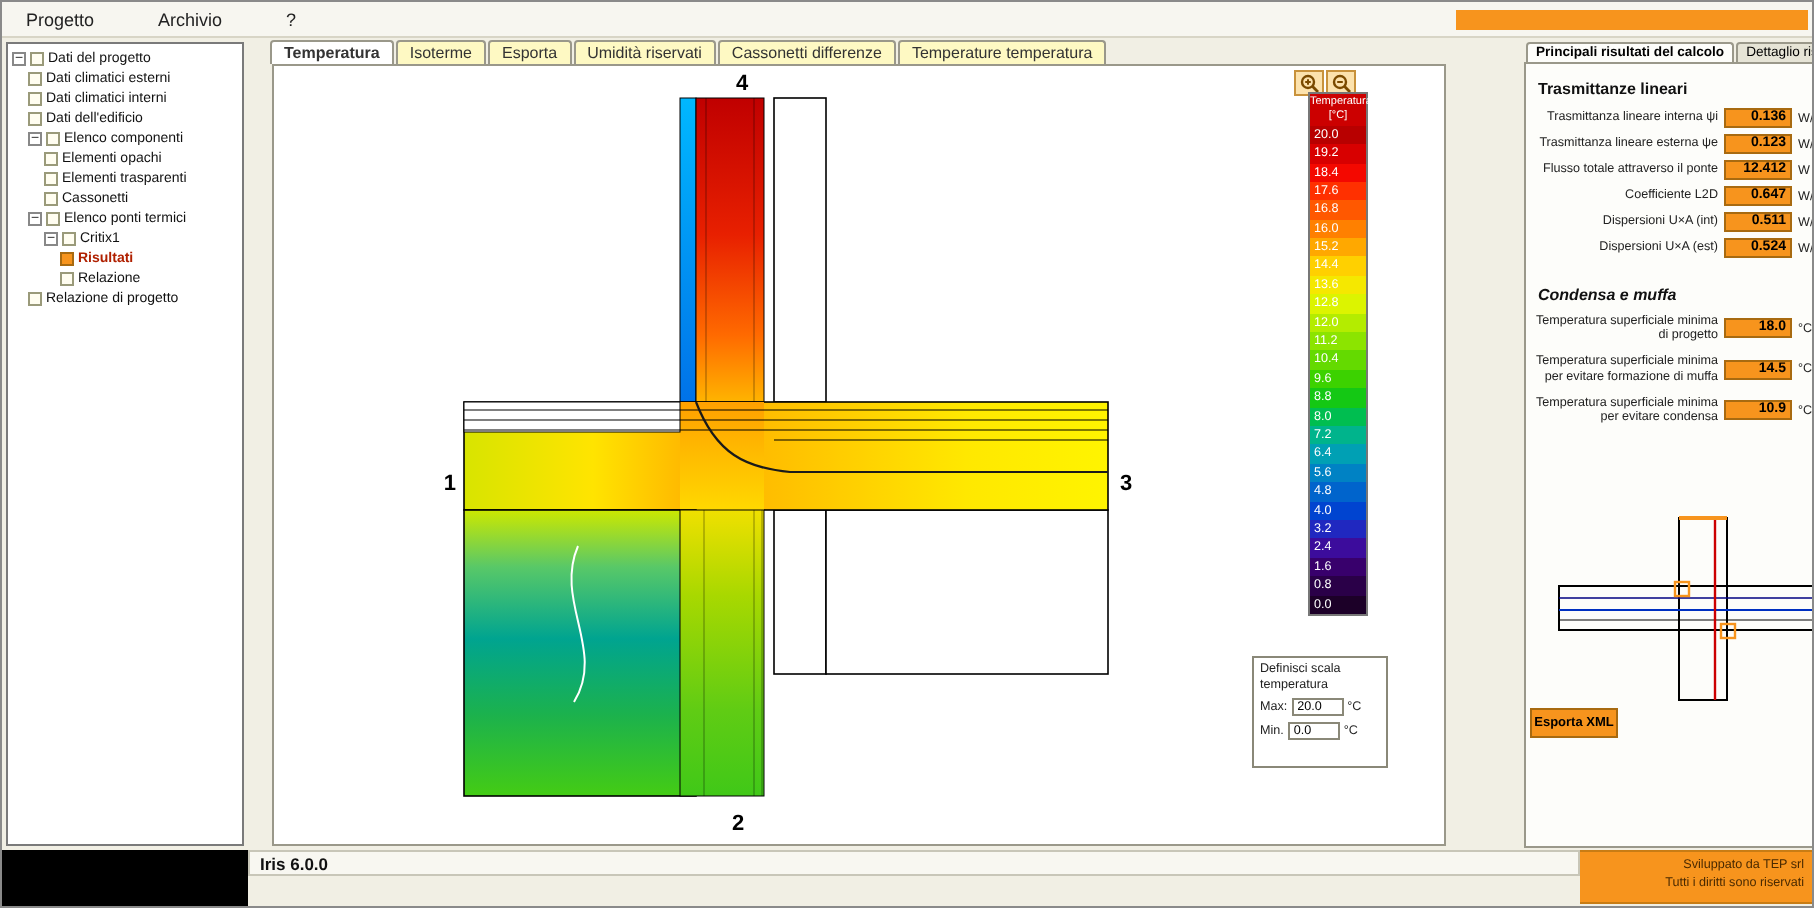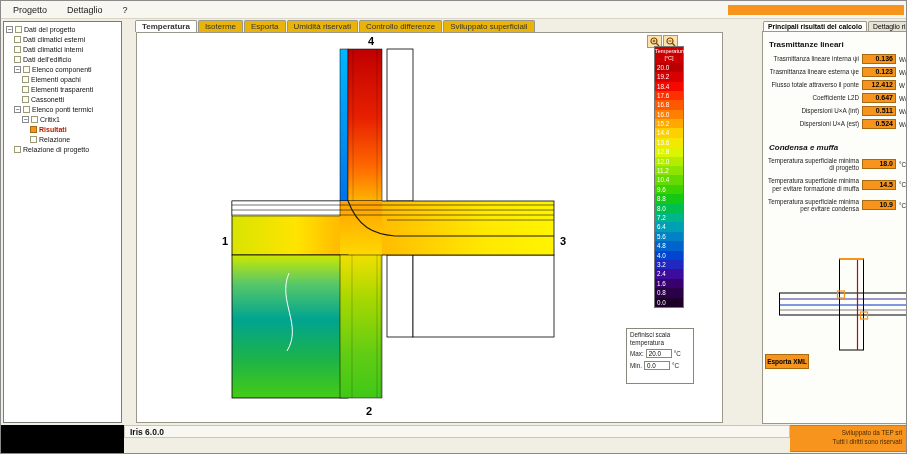--- a/index.html
+++ b/index.html
@@ -1,37 +1,37 @@
 <!DOCTYPE html>
 <html><head>
 <meta charset="utf-8">
 <style>
   *{margin:0;padding:0;box-sizing:border-box;font-family:"Liberation Sans",sans-serif;}
   html,body{background:#9a9a9a;}
   .window{position:relative;width:907px;height:454px;background:#f1efe4;overflow:hidden;border:1px solid #8a8a8a;}
 
   
-  .menubar{position:absolute;left:0;top:0;width:100%;height:18px;background:#f7f6f0;border-bottom:1px solid #d8d5c6;display:flex;align-items:center;gap:8px;padding:0 6px;font-size:9px;color:#222;}
+  .menubar{position:absolute;left:0;top:0;width:100%;height:18px;background:#f7f6f0;border-bottom:1px solid #d8d5c6;display:flex;align-items:center;gap:20px;padding:0 6px;font-size:9px;color:#222;}
   .menu-item{padding:2px 6px;cursor:default;}
   .header-accent{position:absolute;left:727px;top:4px;width:176px;height:10px;background:#F7941D;}
 
   
   .sidebar{position:absolute;left:2px;top:20px;width:119px;height:402px;background:#fff;border:1px solid #7a7a7a;overflow:hidden;z-index:2;}
   .tree{padding-top:2px;}
   .tree-row{display:flex;align-items:center;height:10px;font-size:7px;color:#111;white-space:nowrap;cursor:default;}
   .expander{width:7px;height:7px;border:1px solid #888;background:#fff;font-size:7px;line-height:5px;text-align:center;margin-right:2px;flex:none;color:#333;}
   .cbx{width:7px;height:7px;border:1px solid #9a9a7a;background:#fffdf0;margin-right:2px;flex:none;}
   .cbx.orange{background:#F7941D;border-color:#a86a10;}
   .tree-label.sel{color:#b02000;font-weight:bold;}
   .black-block{position:absolute;left:0;top:424px;width:123px;height:30px;background:#000;z-index:3;}
 
   
   .main{position:absolute;left:123px;top:18px;width:602px;height:406px;}
   .tabbar{display:flex;height:13px;font-size:8px;padding-left:11px;align-items:center;}
-  .tab{padding:1px 6px;border:1px solid #9a988a;border-bottom:none;background:#eab308;color:#333;border-radius:2px 2px 0 0;margin-right:1px;cursor:default;}
+  .tab{padding:1px 6px;border:1px solid #9a988a;border-bottom:none;background:#fef9c3;color:#333;border-radius:2px 2px 0 0;margin-right:1px;cursor:default;}
   .tab.active{background:#fff;font-weight:bold;}
   .canvas{position:absolute;left:12px;top:13px;width:587px;height:391px;background:#fff;border:1px solid #9a988a;}
   .thermal{position:absolute;left:0;top:0;width:585px;height:389px;}
 
   .zoomrow{position:absolute;right:44px;top:2px;display:flex;gap:1px;}
   .zoombtn{width:15px;height:13px;background:#fce2ad;border:1px solid #c8923c;display:flex;align-items:center;justify-content:center;padding:0;cursor:default;}
 
   .legend{position:absolute;right:38px;top:13px;width:30px;border:1px solid #777;}
   .legend-title{background:#cc0000;color:#fff;font-size:5.5px;text-align:center;padding:1px 0;line-height:1.25;}
   .legend-cell{height:9.4px;font-size:6.3px;color:#fff;padding-left:2px;line-height:9.4px;overflow:hidden;}
@@ -64,21 +64,21 @@
   .sb-orange{height:14px;background:#F7941D;font-size:8px;font-weight:bold;padding:2px 5px;border:1px solid #c87c14;border-top:none;color:#000;}
   .sb-credits{position:absolute;left:789px;top:0;width:118px;height:27px;background:#F7941D;font-size:6.3px;text-align:right;padding:3px 5px 0 0;line-height:1.35;border:1px solid #c87c14;border-left:none;color:#4a2a00;}
 </style>
 </head>
 <body>
 
 <div class="window">
 
   <div class="menubar">
       <span class="menu-item">Progetto</span>
-      <span class="menu-item">Dettaglio</span>
+      <span class="menu-item">Archivio</span>
       <span class="menu-item">?</span>
     </div>
   <div class="header-accent"></div>
 
   <div class="sidebar">
     <div class="tree">
         <div class="tree-row" style="padding-left: 2px;">
           <span class="expander">−</span>
           <span class="cbx"></span>
           <span class="tree-label">Dati del progetto</span>
@@ -137,22 +137,22 @@
       </div>
   </div>
   <div class="black-block"></div>
 
   <div class="main">
     <div class="tabbar">
         <span class="tab active">Temperatura</span>
         <span class="tab">Isoterme</span>
         <span class="tab">Esporta</span>
         <span class="tab">Umidità riservati</span>
-        <span class="tab">Controllo differenze</span>
-        <span class="tab">Sviluppato superficiali</span>
+        <span class="tab">Cassonetti differenze</span>
+        <span class="tab">Temperature temperatura</span>
       </div>
 
     <div class="canvas">
       <svg class="thermal" viewBox="0 0 585 389">
         <defs>
           <linearGradient id="gCol" x1="0" y1="0" x2="0" y2="1">
             <stop offset="0" stop-color="#c00000"></stop>
               <stop offset="0.45" stop-color="#e82000"></stop>
             <stop offset="0.78" stop-color="#ff6a00"></stop>
               <stop offset="1" stop-color="#ffb400"></stop>

